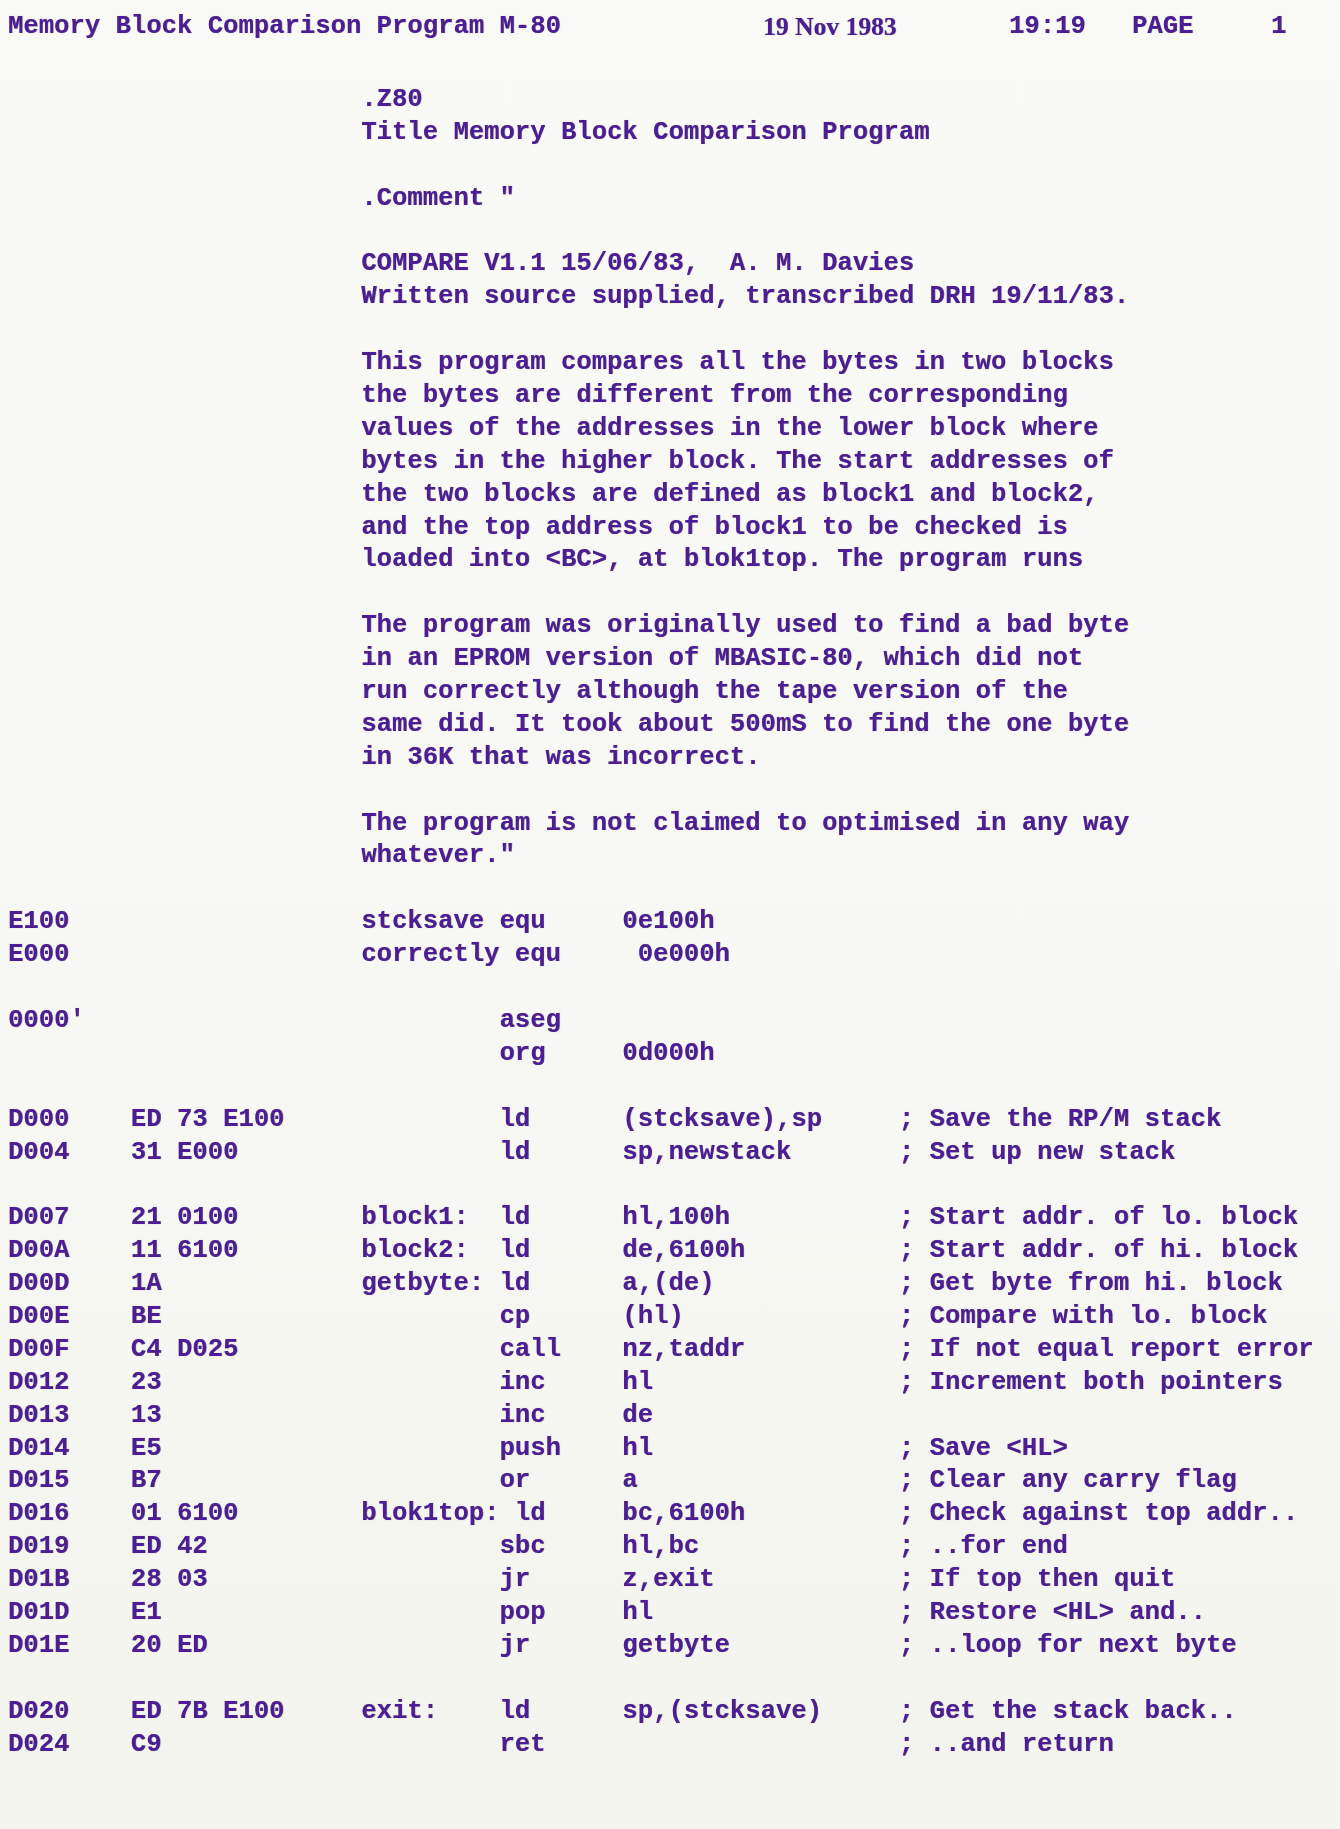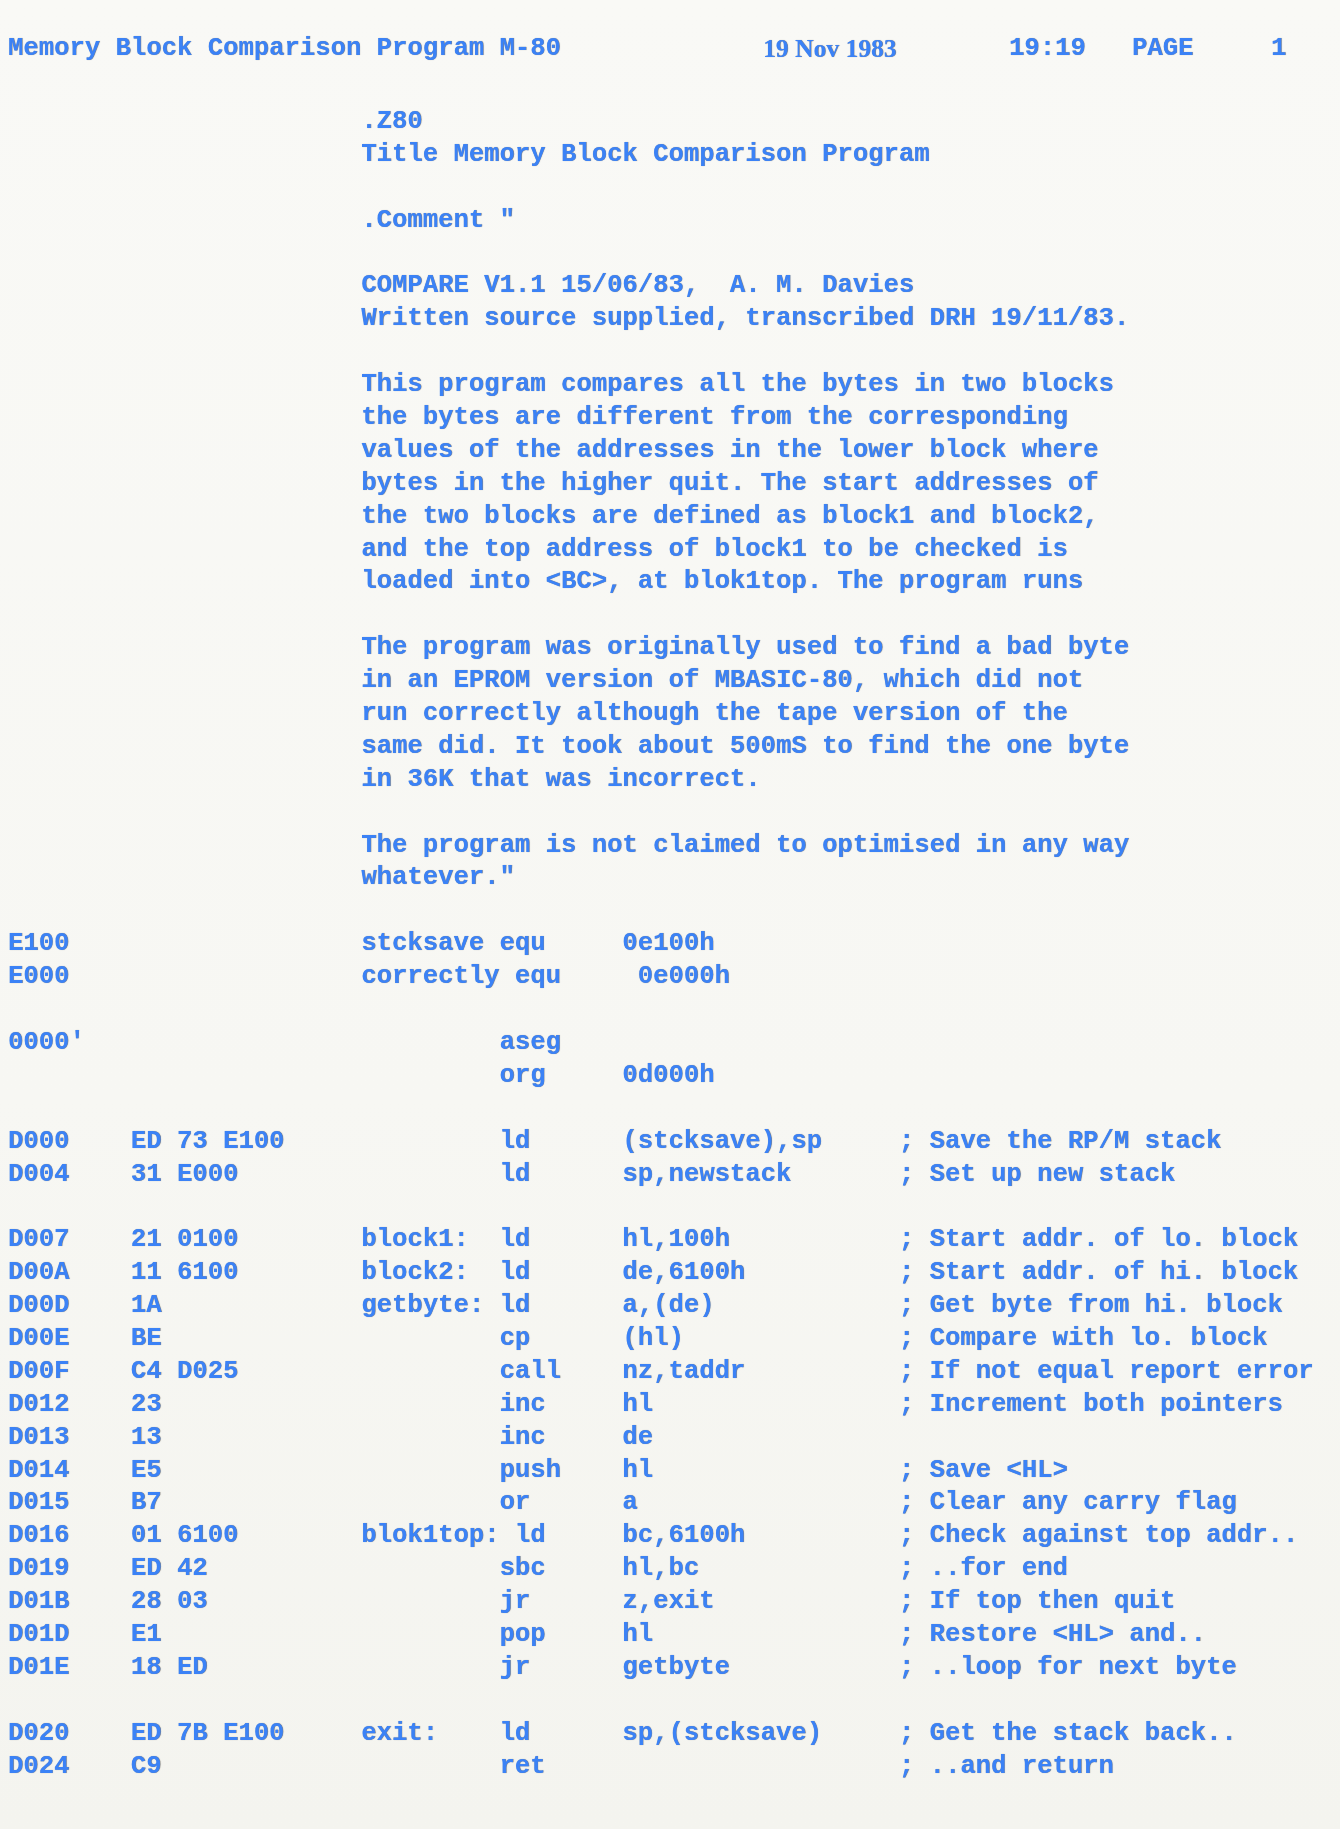--- a/index.html
+++ b/index.html
@@ -4,23 +4,22 @@
 <style>
   html,body{margin:0;padding:0;}
   body{
     width:1340px;height:1829px;position:relative;overflow:hidden;
     background:linear-gradient(180deg,#f9f9f6 0%,#f7f7f3 60%,#f4f4ef 100%);
   }
   .page{
     position:absolute;inset:0;
     font-family:"Liberation Mono","DejaVu Sans Mono",monospace;
     font-weight:bold;
-    color:#3b82f6;
+    color:#4c1d95;
     text-shadow:0.4px 0.3px 0.7px rgba(25,22,18,0.55);
-    margin-top:22px;
   }
   .hdr{position:absolute;top:14px;left:0;width:100%;height:26px;
        font-size:25.6px;line-height:26px;white-space:pre;}
   .hdr span{position:absolute;top:0;}
   .h-title{left:8px;}
   .h-date{left:763px;font-family:Liberation Serif, serif;}
   .h-time{left:1009px;}
   .h-pagelabel{left:1132px;}
   .h-pagenum{left:1271px;}
   .listing{position:absolute;left:8px;top:84px;}
@@ -48,21 +47,21 @@
     <div class="ln">                       Title Memory Block Comparison Program</div>
     <div class="ln"></div>
     <div class="ln">                       .Comment "</div>
     <div class="ln"></div>
     <div class="ln">                       COMPARE V1.1 15/06/83,  A. M. Davies</div>
     <div class="ln">                       Written source supplied, transcribed DRH 19/11/83.</div>
     <div class="ln"></div>
     <div class="ln">                       This program compares all the bytes in two blocks</div>
     <div class="ln">                       the bytes are different from the corresponding</div>
     <div class="ln">                       values of the addresses in the lower block where</div>
-    <div class="ln">                       bytes in the higher quit. The start addresses of</div>
+    <div class="ln">                       bytes in the higher block. The start addresses of</div>
     <div class="ln">                       the two blocks are defined as block1 and block2,</div>
     <div class="ln">                       and the top address of block1 to be checked is</div>
     <div class="ln">                       loaded into &lt;BC&gt;, at blok1top. The program runs</div>
     <div class="ln"></div>
     <div class="ln">                       The program was originally used to find a bad byte</div>
     <div class="ln">                       in an EPROM version of MBASIC-80, which did not</div>
     <div class="ln">                       run correctly although the tape version of the</div>
     <div class="ln">                       same did. It took about 500mS to find the one byte</div>
     <div class="ln">                       in 36K that was incorrect.</div>
     <div class="ln"></div>
@@ -84,19 +83,19 @@
     <div class="ln">D00E    BE                      cp      (hl)              ; Compare with lo. block</div>
     <div class="ln">D00F    C4 D025                 call    nz,taddr          ; If not equal report error</div>
     <div class="ln">D012    23                      inc     hl                ; Increment both pointers</div>
     <div class="ln">D013    13                      inc     de</div>
     <div class="ln">D014    E5                      push    hl                ; Save &lt;HL&gt;</div>
     <div class="ln">D015    B7                      or      a                 ; Clear any carry flag</div>
     <div class="ln">D016    01 6100        blok1top: ld     bc,6100h          ; Check against top addr..</div>
     <div class="ln">D019    ED 42                   sbc     hl,bc             ; ..for end</div>
     <div class="ln">D01B    28 03                   jr      z,exit            ; If top then quit</div>
     <div class="ln">D01D    E1                      pop     hl                ; Restore &lt;HL&gt; and..</div>
-    <div class="ln">D01E    18 ED                   jr      getbyte           ; ..loop for next byte</div>
+    <div class="ln">D01E    20 ED                   jr      getbyte           ; ..loop for next byte</div>
     <div class="ln"></div>
     <div class="ln">D020    ED 7B E100     exit:    ld      sp,(stcksave)     ; Get the stack back..</div>
     <div class="ln">D024    C9                      ret                       ; ..and return</div>
   </div>
 
 </div>
 
 </body></html>

